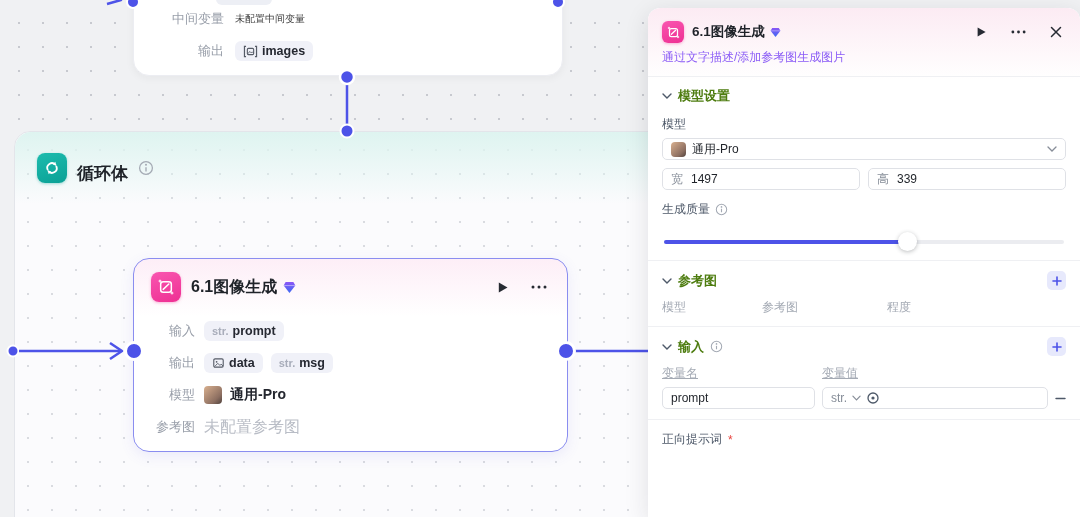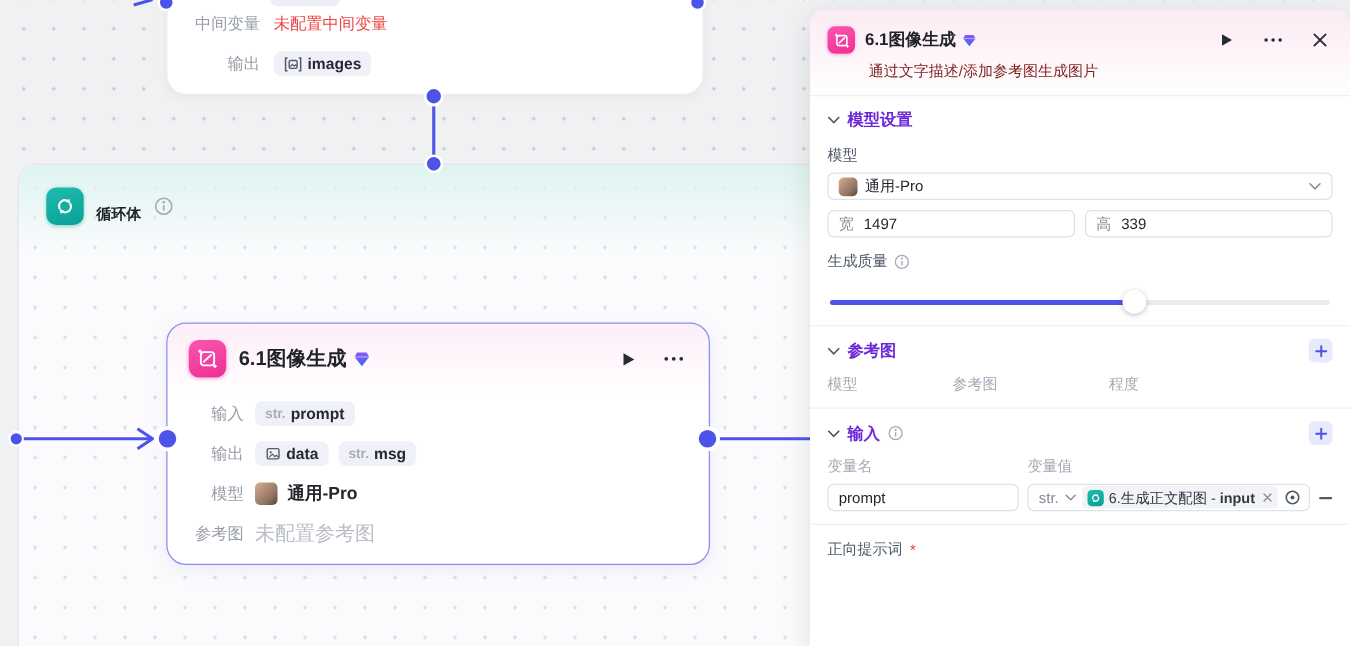--- a/index.html
+++ b/index.html
@@ -18,31 +18,31 @@
     background-image:radial-gradient(circle,#d9dbe0 1.1px,rgba(0,0,0,0) 1.5px);
     background-size:24px 24px; background-position:1px 6px;
     border:1px solid #e3e5ea; border-radius:16px; }
   .loop::before { content:""; position:absolute; inset:0 0 auto 0; height:72px;
     background:linear-gradient(180deg,#def4f0 0%,rgba(251,251,253,0) 100%);
     border-radius:16px 16px 0 0; }
   .loop-header { position:absolute; left:22px; top:18px; display:flex; align-items:center; gap:10px; }
   .loop-icon { width:30px; height:30px; border-radius:8px;
     background:linear-gradient(160deg,#1dbcae,#0aa095); display:flex; align-items:center; justify-content:center;
     box-shadow:0 1px 3px rgba(10,160,150,.35); }
-  .loop-title { font-size:12px; font-weight:bold; color:#1f2329;margin-top:12px; }
+  .loop-title { font-size:17px; font-weight:bold; color:#1f2329;margin-top:12px; }
 
   
   .top-node { position:absolute; left:133px; top:-40px; width:430px; height:116px;
     background:#fff; border:1px solid #ecedf2; border-radius:16px;
     box-shadow:0 2px 8px rgba(31,35,41,.05); overflow:hidden; }
   .tn-clipped-pill { position:absolute; left:82px; top:26px; width:56px; height:18px;
     background:#edeff5; border-radius:6px; }
-  .tn-row { position:absolute; left:0; display:flex; align-items:center; }
+  .tn-row { position:absolute; left:16px; display:flex; align-items:center; }
   .tn-row .lbl { width:74px; text-align:right; font-size:13px; color:#989ea9; }
-  .tn-val-ghost { margin-left:11px; font-size:13px; color:#ef4444; }
+  .tn-val-ghost { margin-left:11px; font-size:10px; color:#404040; }
 
   .pill { display:inline-flex; align-items:center; gap:4px; background:#f0f1f8;
     border-radius:6px; padding:3px 8px; font-size:12.5px; font-weight:bold; color:#262932; }
   .pill .type { color:#a8adba; font-size:11px; font-weight:bold; }
 
   
   .gen-node { position:absolute; left:133px; top:258px; width:435px; height:194px;
     background:linear-gradient(180deg,#fdeef7 0%,#ffffff 30%);
     border:1.6px solid #8a8df0; border-radius:16px;
     box-shadow:0 4px 14px rgba(98,85,228,.10); }
@@ -73,40 +73,40 @@
     background:#fff; border-radius:12px 12px 0 0; box-shadow:0 6px 24px rgba(31,35,41,.12);
     overflow:hidden; }
   .panel::before { content:""; position:absolute; inset:0 0 auto 0; height:72px;
     background:linear-gradient(180deg,#fcebf3 0%,#ffffff 100%); border-radius:12px 12px 0 0; }
   .panel-inner { position:relative; padding:0 14px; }
   .pn-header { display:flex; align-items:center; padding-top:13px; }
   .pn-icon { width:22px; height:22px; border-radius:6px; }
   .pn-title { margin-left:8px; font-size:13.5px; font-weight:bold; color:#1f2329; }
   .pn-diamond { margin-left:5px; display:flex; }
   .pn-actions { margin-left:auto; display:flex; align-items:center; gap:24px; padding-right:4px; }
-  .pn-subtitle { margin-top:6px; font-size:12px; color:#7f1d1d;margin-left:33px; }
+  .pn-subtitle { margin-top:6px; font-size:12px; color:#8b5cf6; }
   .divider { height:1px; background:#eff0f3; margin:10px -14px 0; }
   .section-head { display:flex; align-items:center; margin-top:10px; gap:6px; }
-  .section-title { font-size:13px; font-weight:bold; color:#6d28d9; }
+  .section-title { font-size:13px; font-weight:bold; color:#4d7c0f; }
   .field-label { margin-top:11px; font-size:12px; color:#4e5969; display:flex; align-items:center; gap:5px; }
   .select, .tbox { margin-top:5px; height:22px; border:1px solid #dfe1e6; border-radius:5px;
     display:flex; align-items:center; padding:0 8px; font-size:12px; color:#1f2329; background:#fff; }
   .select .chev { margin-left:auto; display:flex; }
   .size-row { display:flex; gap:8px; margin-top:8px; }
   .size-row .tbox { flex:1; margin-top:0; gap:8px; }
   .prefix { color:#868d98; }
   .slider { margin-top:14px; position:relative; height:18px; }
   .slider .track { position:absolute; left:2px; right:2px; top:8px; height:3.5px; border-radius:2px; background:#ebecf0; }
   .slider .fill { position:absolute; left:2px; top:8px; height:3.5px; border-radius:2px; background:#4d53e8; }
   .slider .thumb { position:absolute; top:0; width:19px; height:19px; border-radius:50%; background:#fff;
     box-shadow:0 1px 4px rgba(31,35,41,.3); transform:translateX(-10px); }
   .plus-btn { margin-left:auto; width:19px; height:19px; border-radius:5px; background:#e7e9fc;
     display:flex; align-items:center; justify-content:center; }
   .cols { display:flex; margin-top:9px; font-size:12px; color:#a4aab4; }
-  .kv-labels { display:flex; margin-top:9px; font-size:12px; color:#a4aab4; }
+  .kv-labels { display:flex; margin-top:9px; font-size:12px; color:#a4aab4;text-decoration:underline; }
   .io-row { display:flex; align-items:center; margin-top:5px; gap:7px; }
   .io-row .name-box { width:153px; flex:none; }
   .io-row .tbox { margin-top:0; }
   .value-box { flex:1; padding:0 6px 0 8px; gap:5px; }
   .vtag { display:flex; align-items:center; gap:4px; background:#f2f3f7; border-radius:3px;
     padding:1.5px 4px; flex:1; min-width:0; }
   .vtag .ticon { width:13px; height:13px; border-radius:3.5px; background:linear-gradient(160deg,#1dbcae,#0aa095);
     display:flex; align-items:center; justify-content:center; flex:none; }
   .vtag .tlabel { font-size:11.5px; color:#333741; white-space:nowrap; overflow:hidden; }
   .vtag .tbold { font-weight:bold; }
@@ -394,39 +394,20 @@
     </div>
     <div class="io-row">
       <div class="tbox name-box">
         <span>prompt</span>
       </div>
       <div class="tbox value-box">
         <span class="prefix">str.</span>
         <svg width="9" height="6" viewBox="0 0 10 6">
           <path d="M1 1 l4 4 4-4" stroke="#878d98" stroke-width="1.3" fill="none" stroke-linecap="round"></path>
         </svg>
-        <span class="vtag">
-          <span class="ticon">
-            <svg width="9" height="9" viewBox="0 0 24 24">
-              <path d="M6.2 14.2 A6.2 6.2 0 0 1 16.5 7.6" stroke="#fff" stroke-width="2.8" fill="none" stroke-linecap="round"></path>
-              <path d="M17.8 9.8 A6.2 6.2 0 0 1 7.5 16.4" stroke="#fff" stroke-width="2.8" fill="none" stroke-linecap="round"></path>
-              <path d="M16.6 3.8 L17 8.2 L12.8 7.2 Z" fill="#fff"></path>
-              <path d="M7.4 20.2 L7 15.8 L11.2 16.8 Z" fill="#fff"></path>
-            </svg>
-          </span>
-          <span class="tlabel">
-            <span>6.生成正文配图 -</span>
-            <span class="tbold">input</span>
-          </span>
-          <span class="close-x">
-            <svg width="8" height="8" viewBox="0 0 10 10">
-                <path d="M1.5 1.5 L8.5 8.5 M8.5 1.5 L1.5 8.5" stroke="#868d98" stroke-width="1.3" stroke-linecap="round"></path>
-              </svg>
-          </span>
-        </span>
         <span class="icon-btn">
           <svg width="14" height="14" viewBox="0 0 14 14">
             <circle cx="7" cy="7" r="5" stroke="#4e5969" stroke-width="1.3" fill="none"></circle>
             <circle cx="7" cy="7" r="1.6" fill="#4e5969"></circle>
           </svg>
         </span>
       </div>
       <span class="icon-btn">
         <svg width="11" height="11" viewBox="0 0 10 10">
             <path d="M1 5 H9" stroke="#4e5969" stroke-width="1.5" stroke-linecap="round"></path>

